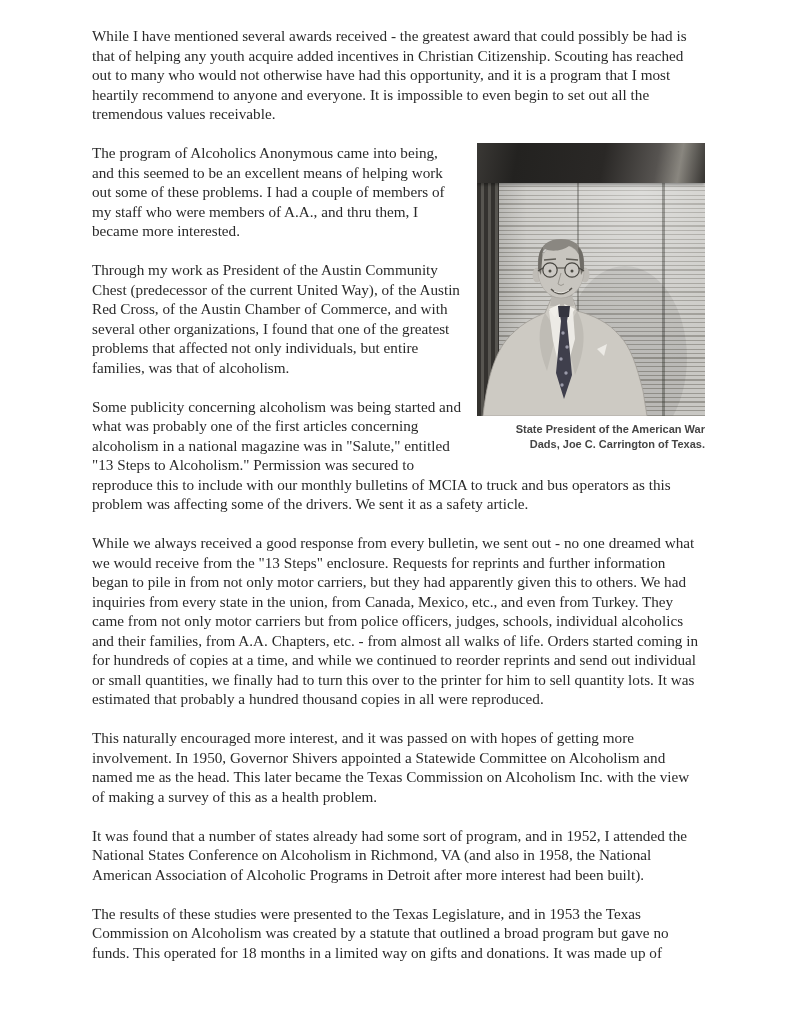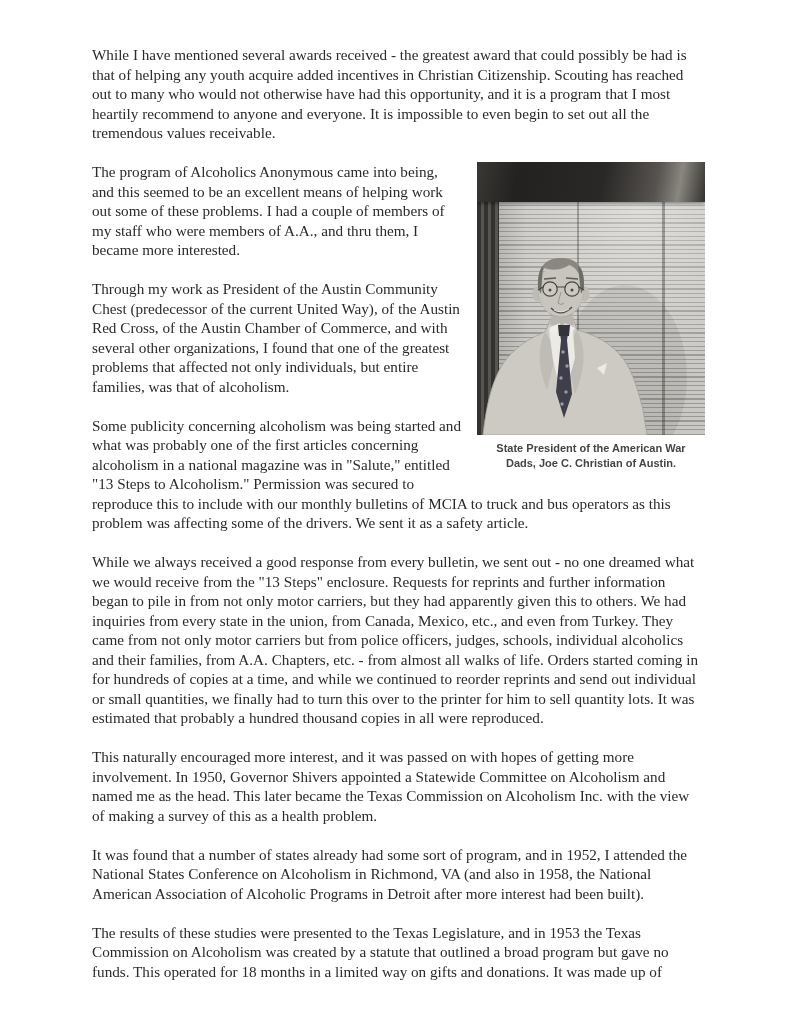--- a/index.html
+++ b/index.html
@@ -8,21 +8,21 @@
     background: #ffffff;
   }
   .page {
     position: relative;
     width: 791px;
     height: 1024px;
     margin: 0 auto;
     background: #ffffff;
     overflow: hidden;
     box-sizing: border-box;
-    padding: 45px 86px 0 92px;
+    padding: 26px 86px 0 92px;
     font-family: "Liberation Serif", "DejaVu Serif", serif;
     font-size: 15.2px;
     line-height: 19.5px;
     color: #2a2a2a;
   }
   .page p {
     margin: 0 0 19.5px 0;
     text-align: left;
   }
   figure.photo-figure {
@@ -78,21 +78,21 @@
     position: absolute;
     left: 0; top: 0;
   }
   figcaption {
     margin-top: 6px;
     font-family: "Liberation Sans", "DejaVu Sans", sans-serif;
     font-size: 11px;
     font-weight: bold;
     line-height: 15px;
     color: #454545;
-    text-align: center;
+    text-align: right;
   }
   figcaption span { display: block; }
 </style>
 </head>
 <body>
 
 <div class="page">
 
   <p>While I have mentioned several awards received - the greatest award that could possibly be had is that of helping any youth acquire added incentives in Christian Citizenship. Scouting has reached out to many who would not otherwise have had this opportunity, and it is a program that I most heartily recommend to anyone and everyone. It is impossible to even begin to set out all the tremendous values receivable.</p>
 
@@ -156,21 +156,21 @@
         <circle cx="95" cy="128" r="1.5" fill="#4a4841"></circle>
 
         <path d="M 84,130 L 81,141 Q 84,144 87,141" stroke="#9a9790" stroke-width="1" fill="none"></path>
 
         <path d="M 74,146 Q 84,156 95,145" stroke="#55524c" stroke-width="1.6" fill="none"></path>
         <path d="M 77,148 Q 84,152 92,147" stroke="#e8e6e1" stroke-width="1" fill="none"></path>
       </svg>
     </div>
     <figcaption>
       <span>State President of the American War</span>
-      <span>Dads, Joe C. Christian of Austin.</span>
+      <span>Dads, Joe C. Carrington of Texas.</span>
     </figcaption>
   </figure>
 
   <p>The program of Alcoholics Anonymous came into being, and this seemed to be an excellent means of helping work out some of these problems. I had a couple of members of my staff who were members of A.A., and thru them, I became more interested.</p>
   <p>Through my work as President of the Austin Community Chest (predecessor of the current United Way), of the Austin Red Cross, of the Austin Chamber of Commerce, and with several other organizations, I found that one of the greatest problems that affected not only individuals, but entire families, was that of alcoholism.</p>
   <p>Some publicity concerning alcoholism was being started and what was probably one of the first articles concerning alcoholism in a national magazine was in "Salute," entitled "13 Steps to Alcoholism." Permission was secured to reproduce this to include with our monthly bulletins of MCIA to truck and bus operators as this problem was affecting some of the drivers. We sent it as a safety article.</p>
   <p>While we always received a good response from every bulletin, we sent out - no one dreamed what we would receive from the "13 Steps" enclosure. Requests for reprints and further information began to pile in from not only motor carriers, but they had apparently given this to others. We had inquiries from every state in the union, from Canada, Mexico, etc., and even from Turkey. They came from not only motor carriers but from police officers, judges, schools, individual alcoholics and their families, from A.A. Chapters, etc. - from almost all walks of life. Orders started coming in for hundreds of copies at a time, and while we continued to reorder reprints and send out individual or small quantities, we finally had to turn this over to the printer for him to sell quantity lots. It was estimated that probably a hundred thousand copies in all were reproduced.</p>
   <p>This naturally encouraged more interest, and it was passed on with hopes of getting more involvement. In 1950, Governor Shivers appointed a Statewide Committee on Alcoholism and named me as the head. This later became the Texas Commission on Alcoholism Inc. with the view of making a survey of this as a health problem.</p>
   <p>It was found that a number of states already had some sort of program, and in 1952, I attended the National States Conference on Alcoholism in Richmond, VA (and also in 1958, the National American Association of Alcoholic Programs in Detroit after more interest had been built).</p>
   <p>The results of these studies were presented to the Texas Legislature, and in 1953 the Texas Commission on Alcoholism was created by a statute that outlined a broad program but gave no funds. This operated for 18 months in a limited way on gifts and donations. It was made up of</p>

